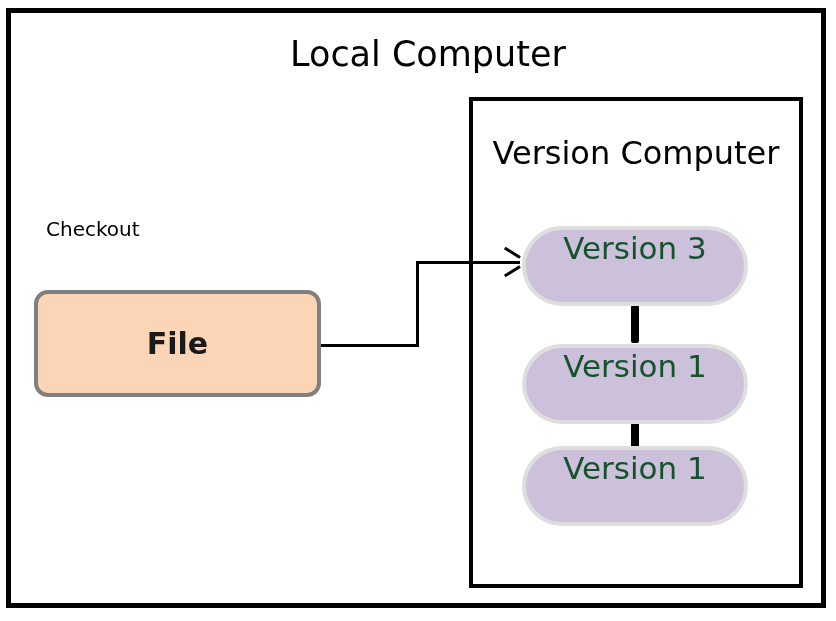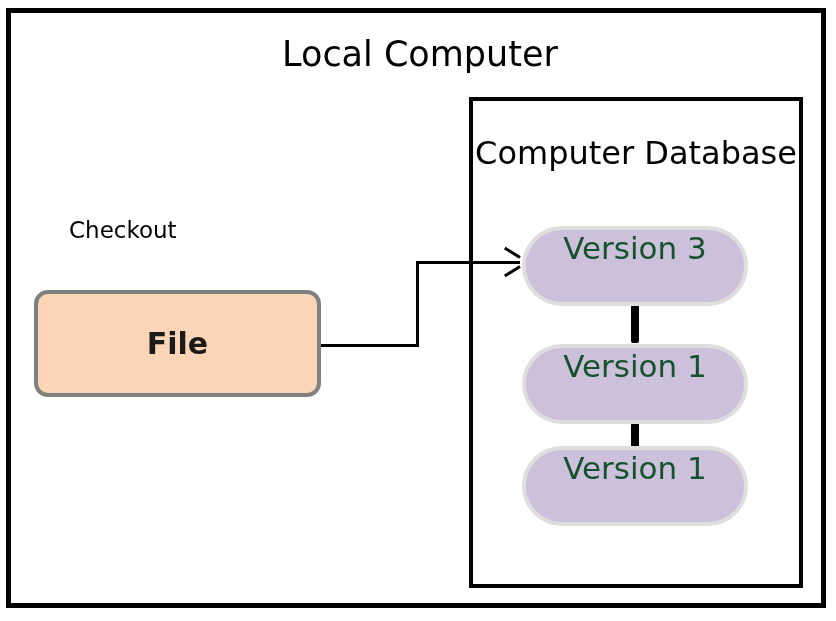--- a/index.html
+++ b/index.html
@@ -24,21 +24,21 @@
     left: 6px;
     top: 8px;
     width: 820px;
     height: 600px;
     border: 5px solid #000000;
     box-sizing: border-box;
     background: #ffffff;
   }
   .outer-title {
     position: absolute;
-    left: 4px;
+    left: 12px;
     top: 24px;
     width: 100%;
     text-align: center;
     font-size: 35px;
     font-weight: 400;
     color: #000000;
     letter-spacing: 0px;
     line-height: 1;
   }
 
@@ -99,26 +99,25 @@
     z-index: 3;
   }
   .link-32 { top: 204px; }
   .link-21 { top: 322px; }
 
   
   .checkout-label {
     position: absolute;
     left: 46px;
     top: 219px;
-    font-size: 23px;
+    font-size: 20px;
     font-weight: 400;
     color: #000000;
     line-height: 1;
     white-space: nowrap;
-    margin-left: 23px;
   }
 
   
   .file-box {
     position: absolute;
     left: 34px;
     top: 290px;
     width: 287px;
     height: 107px;
     border-radius: 14px;
@@ -202,21 +201,21 @@
   <div class="file-box">
     <span>File</span>
   </div>
 
   <div class="conn conn-h1"></div>
   <div class="conn conn-v1"></div>
   <div class="conn conn-h2"></div>
   <div class="arrowhead"></div>
 
   <div class="inner-box">
-    <div class="inner-title">Computer Database</div>
+    <div class="inner-title">Version Computer</div>
 
     <div class="pill-link link-32"></div>
     <div class="pill-link link-21"></div>
 
     <div class="version-pill pill-v3">
       <span>Version 3</span>
     </div>
     <div class="version-pill pill-v2">
       <span>Version 1</span>
     </div>

